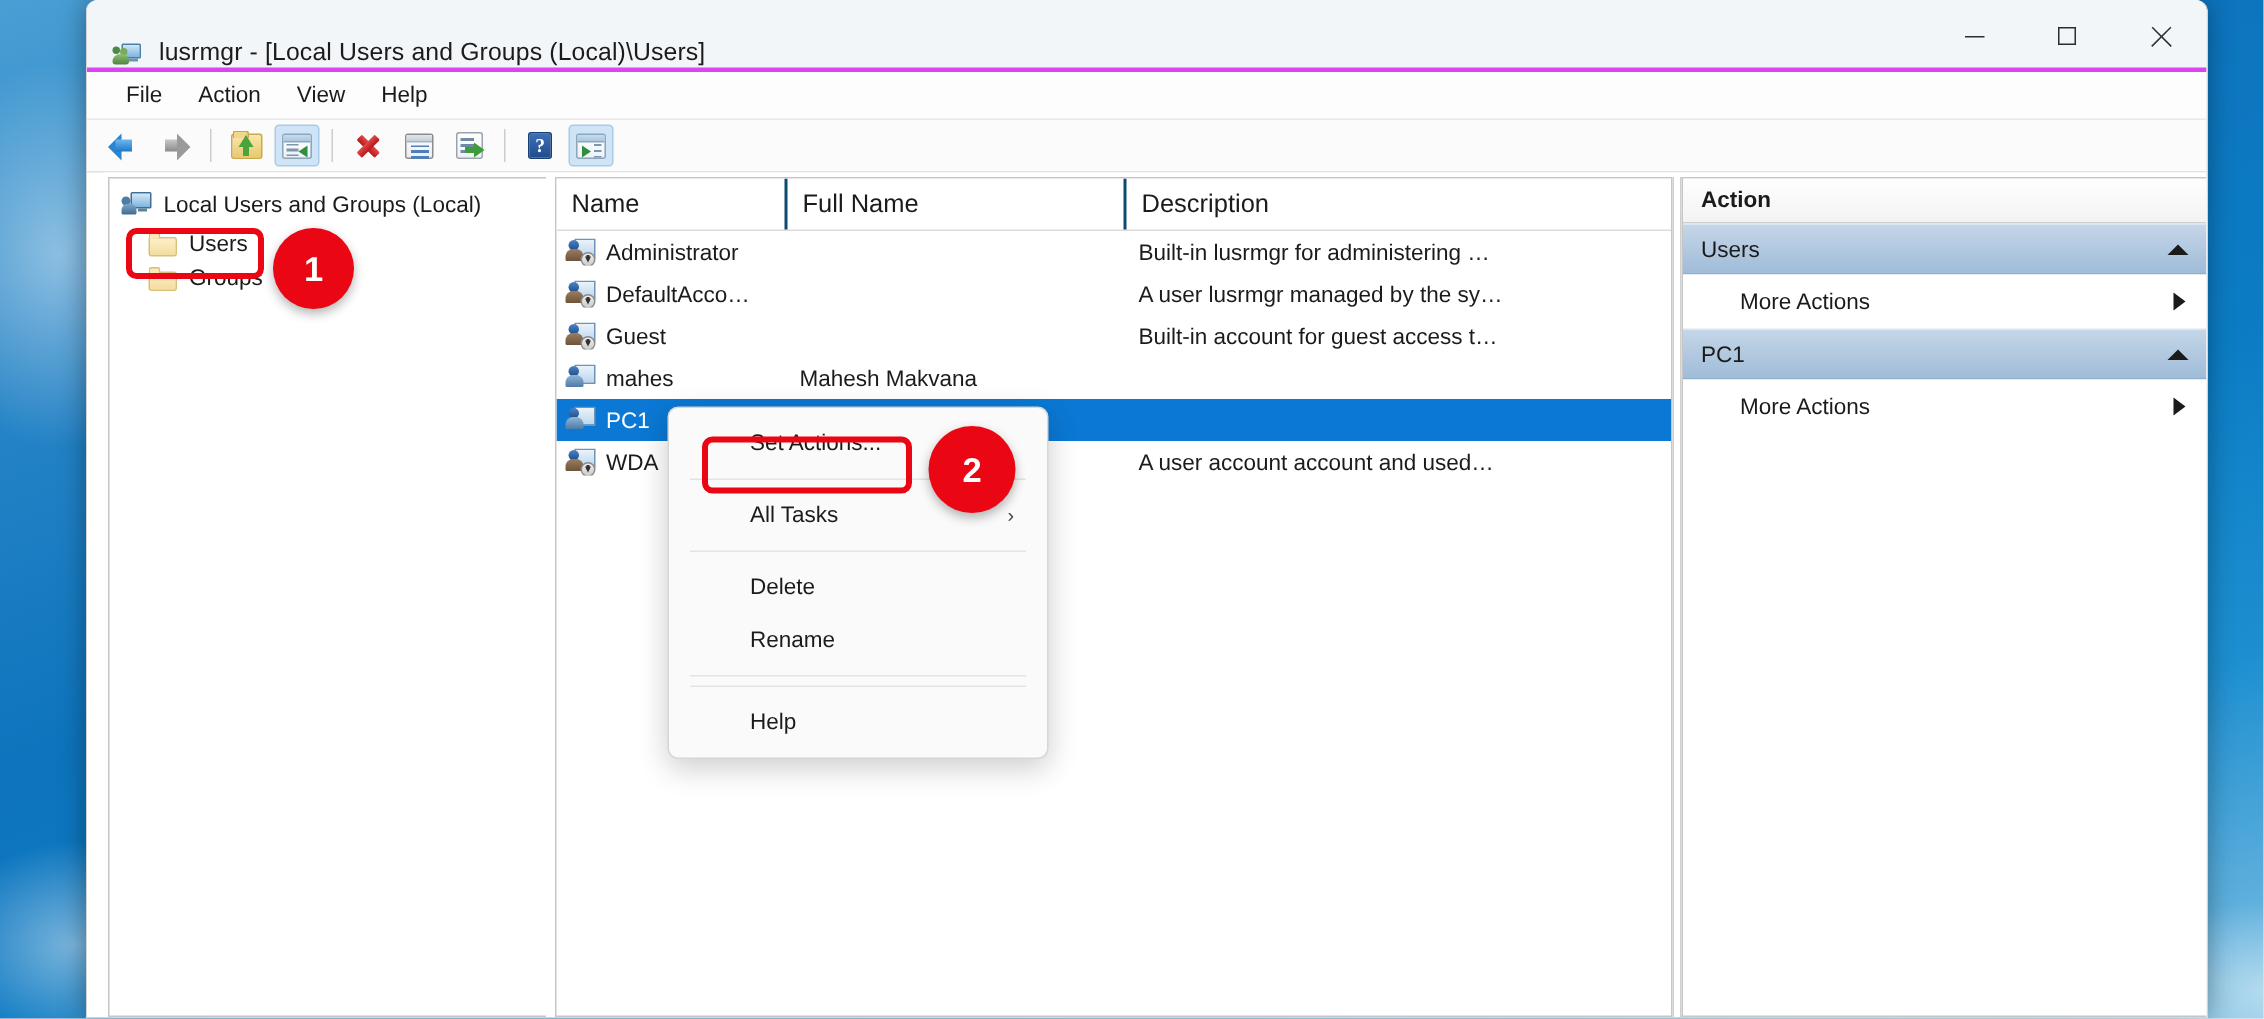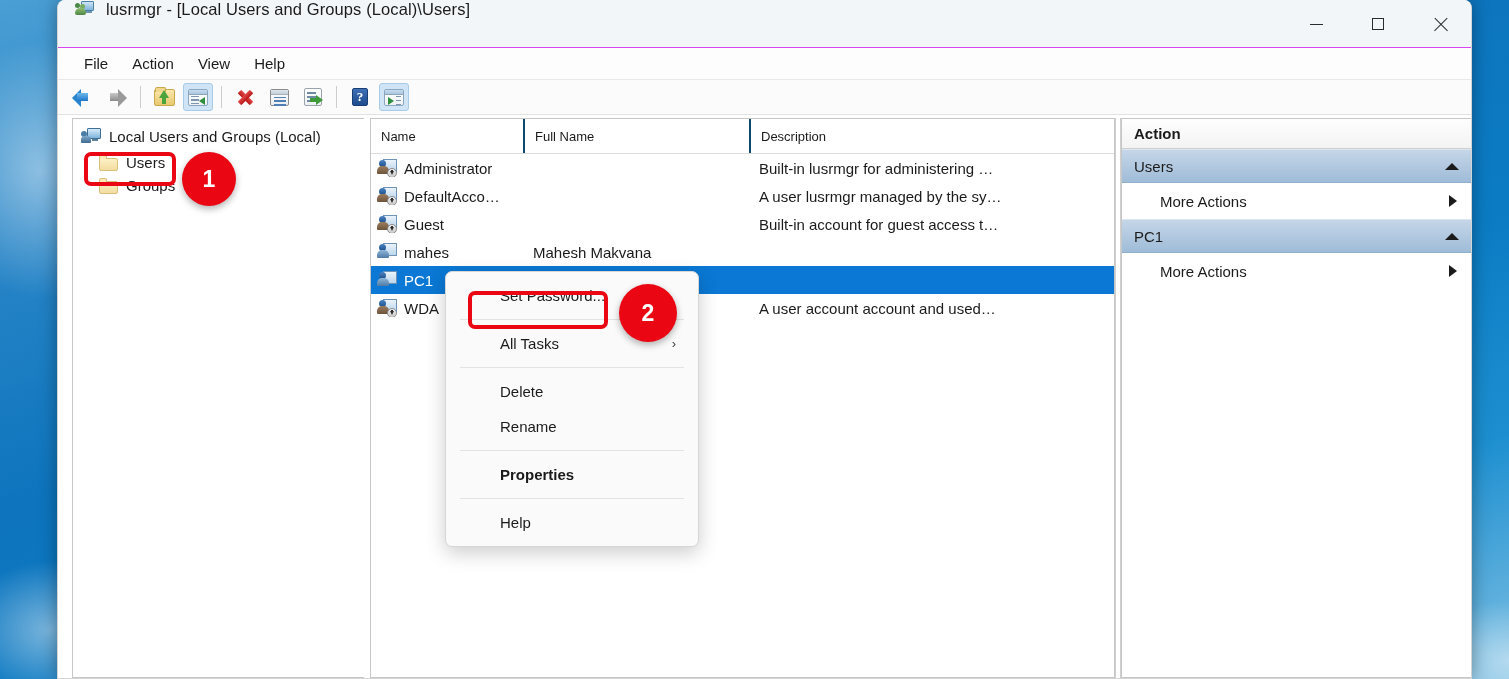--- a/index.html
+++ b/index.html
@@ -32,23 +32,23 @@
     border: 1px solid #d4d4d4;
     border-top: none;
     box-shadow: 0 0 18px rgba(0,0,0,.35);
     overflow: hidden;
     display: flex; flex-direction: column;
   }
   
   .titlebar {
     height: 48px; flex: 0 0 48px;
     background: #f3f6f9;
-    display: flex; align-items: flex-start;
+    display: flex; align-items: flex-end;
     position: relative;
-    border-bottom: 1px solid #d946ef;
+    border-bottom: 3px solid #d946ef;
   }
   .app-icon {
     width: 19px; height: 17px; margin-left: 17px; margin-right: 12px;
     position: relative; flex: 0 0 auto;
   }
   .app-icon .mon {
     position: absolute; right: 0; top: 1px; width: 13px; height: 10px;
     background: linear-gradient(#cfe6f7, #7fb4dc);
     border: 1px solid #4a7fa8; border-radius: 1px;
   }
@@ -220,21 +220,21 @@
   .pane-list {
     flex: 1 1 auto;
     border: 1px solid #c6c6c6;
     margin: 3px 0 0 6px;
     background:#fff; overflow:hidden; position: relative;
   }
   .list-head {
     display:flex; height: 35px; align-items: center;
     border-bottom: 1px solid #dcdcdc; background:#fff;
   }
-  .col { font-size: 13px; color:#1b1b1b; padding-left: 10px; position: relative; height: 100%;
+  .col { font-size: 17px; color:#1b1b1b; padding-left: 10px; position: relative; height: 100%;
          display:flex; align-items:center; }
   .col + .col { border-left: 2px solid #0c4a6e; }
   .col.name { width: 152px; flex:0 0 152px; }
   .col.full { width: 226px; flex:0 0 226px; }
   .col.desc { flex: 1 1 auto; }
   .row {
     display:flex; align-items:center; height: 28px; font-size: 15px; color:#1b1b1b;
   }
   .row.selected { background:#0a78d4; color:#ffffff; }
   .cell { padding-left: 10px; display:flex; align-items:center; gap:7px; overflow:hidden; white-space:nowrap;}
@@ -531,38 +531,35 @@
               <div class="badge"></div>
             </div>
           <span>WDA</span>
         </div>
         <div class="cell full"></div>
         <div class="cell desc">A user account account and used…</div>
       </div>
 
       <div class="ctx" style="left:74px; top:152px;">
         <div class="ctx-item">
-          <span>Set Password...</span>
+          <span>Set Actions...</span>
         </div>
         <div class="ctx-sep"></div>
         <div class="ctx-item">
           <span>All Tasks</span>
           <span class="ctx-sub">›</span>
         </div>
         <div class="ctx-sep"></div>
         <div class="ctx-item">
           <span>Delete</span>
         </div>
         <div class="ctx-item">
           <span>Rename</span>
         </div>
         <div class="ctx-sep"></div>
-        <div class="ctx-item bold">
-          <span>Properties</span>
-        </div>
         <div class="ctx-sep"></div>
         <div class="ctx-item">
           <span>Help</span>
         </div>
       </div>
     </div>
 
     <div class="splitter"></div>
 
     <div class="pane-actions">

